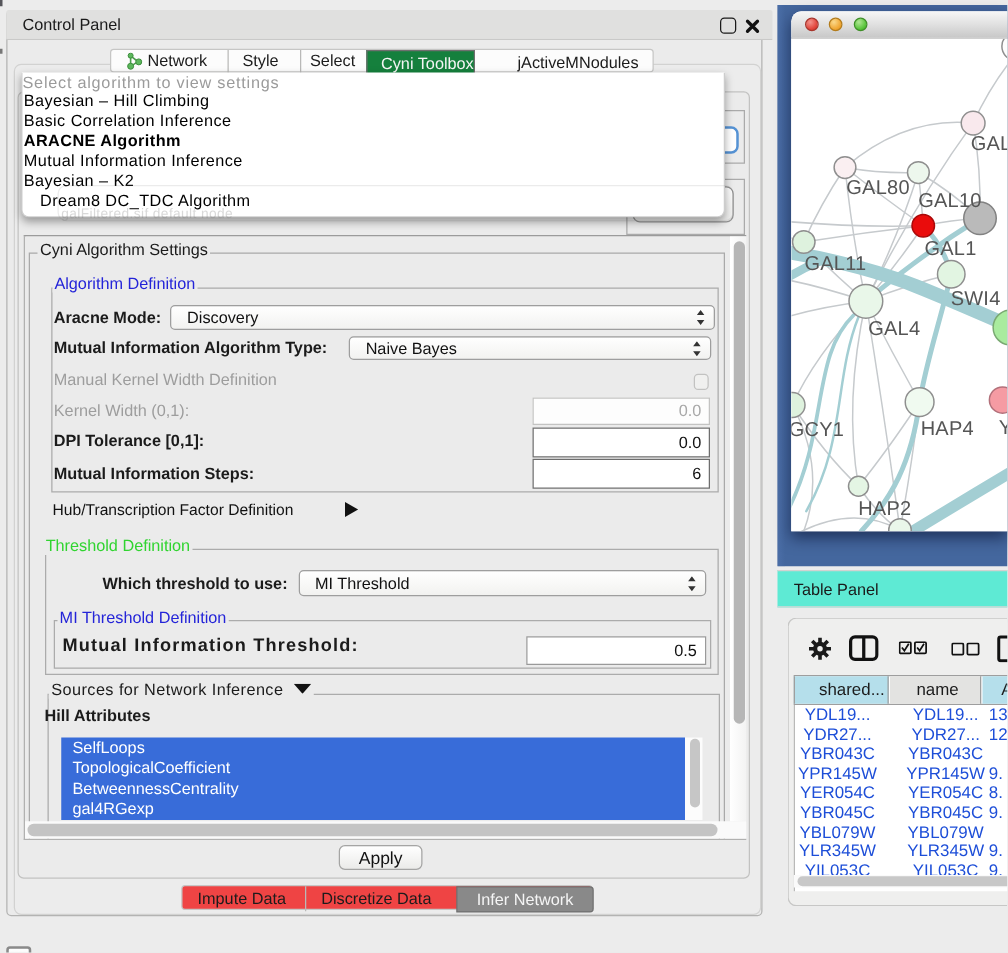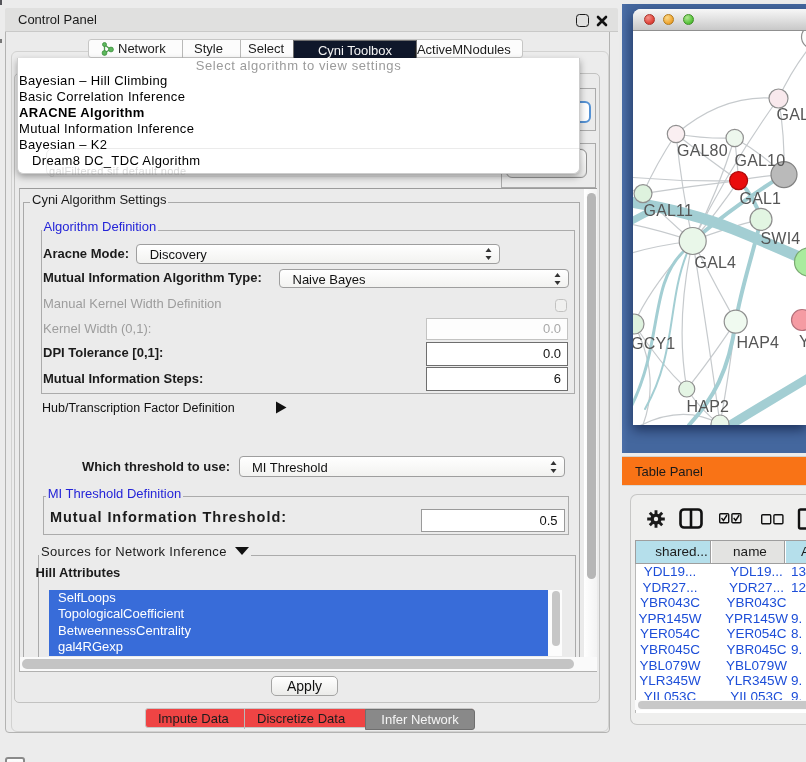--- a/index.html
+++ b/index.html
@@ -40,37 +40,37 @@
           <path d="M3.5 3.5 L3.5 10 M4.5 10.5 L9 7.5 M4.5 3.5 L9 7" stroke="#4d9e4d" stroke-width="1.3" fill="none"></path>
           <circle cx="3.5" cy="2.5" r="2" fill="#5cb85c" stroke="#3e8e3e" stroke-width="0.8"></circle>
           <circle cx="3.5" cy="11" r="2.4" fill="#5cb85c" stroke="#3e8e3e" stroke-width="0.8"></circle>
           <circle cx="10" cy="7.5" r="2.4" fill="#5cb85c" stroke="#3e8e3e" stroke-width="0.8"></circle>
         </svg>
     <span class="abs" style="left:29px;top:1px">Network</span>
     <span class="abs" style="left:93px;top:0;width:1px;height:19px;background:#b9b9b8"></span>
     <span class="abs" style="left:105px;top:1px">Style</span>
     <span class="abs" style="left:151px;top:0;width:1px;height:19px;background:#b9b9b8"></span>
     <span class="abs" style="left:159px;top:1px">Select</span>
-    <div class="abs" style="left:204px;top:-0.5px;width:124px;height:20px;background:#0f172a;border:1px solid #6f6f6f;color:#f5f5f5;text-align:center;line-height:19px">Cyni Toolbox</div>
+    <div class="abs" style="left:204px;top:-0.5px;width:87px;height:20px;background:#15803d;border:1px solid #6f6f6f;color:#f5f5f5;text-align:right;line-height:19px">Cyni Toolbox</div>
     <span class="abs" style="left:325px;top:2px">jActiveMNodules</span>
   </div>
 
   <div class="abs" id="scrollpane" style="left:13px;top:179px;width:578px;height:483.5px;border-top:1px solid #9b9b9b;border-left:1px solid #b1b1b0;border-bottom:1px solid #b1b1b0;background:#ebebeb;overflow:hidden">
 
     <div id="spc" class="abs" style="left:0;top:0;width:564px;height:482px">
 
       <div class="fs" style="left:3px;top:13px;width:557px;height:500px;border-color:#a9a9a9">
         <span class="lg" style="color:#1b1b1b">Cyni Algorithm Settings</span>
       </div>
 
       <div class="fs" style="left:20.5px;top:40.5px;width:534px;height:164.5px;border-color:#ababab">
         <span class="lg" style="left:0;color:#2424d8">Algorithm Definition</span>
       </div>
       <span class="lbl abs" style="left:23px;top:56.5px">Aracne Mode:</span>
-      <div class="combo" style="left:115.7px;top:55px;width:364px;height:19.5px">
+      <div class="combo" style="left:115.7px;top:55px;width:436px;height:19.5px">
             <span class="ctext" style="left:13px">Discovery</span>
             <svg class="carr" viewBox="0 0 7 12">
               <path d="M3.5 0 L6.5 4 L0.5 4 Z M3.5 12 L6.5 8 L0.5 8 Z" fill="#333"></path>
             </svg>
           </div>
       <span class="lbl abs" style="left:23px;top:81.4px">Mutual Information Algorithm Type:</span>
       <div class="combo" style="left:258.5px;top:80px;width:290px;height:19px">
             <span class="ctext" style="left:13px">Naive Bayes</span>
             <svg class="carr" viewBox="0 0 7 12">
               <path d="M3.5 0 L6.5 4 L0.5 4 Z M3.5 12 L6.5 8 L0.5 8 Z" fill="#333"></path>
@@ -83,20 +83,23 @@
       <span class="lbl abs" style="left:23px;top:155.5px">DPI Tolerance [0,1]:</span>
       <div class="tf" style="left:406px;top:152.8px;width:142px;height:24.3px;border:1px solid #6e6e6e;line-height:22.3px">0.0</div>
       <span class="lbl abs" style="left:23px;top:182px">Mutual Information Steps:</span>
       <div class="tf" style="left:406px;top:178.3px;width:142px;height:23.6px;border:1px solid #6e6e6e;line-height:21.6px">6</div>
 
       <span class="abs" style="left:22px;top:211.5px;font-size:12.5px;color:#111;white-space:nowrap">Hub/Transcription Factor Definition</span>
       <svg class="abs" style="left:254px;top:212px" width="14" height="13" viewBox="0 0 14 13">
             <path d="M2 0.5 L12.5 6.5 L2 12.5 Z" fill="#111"></path>
           </svg>
 
+      <div class="fs" style="left:15.5px;top:250px;width:539px;height:101px;border-color:#ababab">
+        <span class="lg" style="left:-2px;color:#30d430">Threshold Definition</span>
+      </div>
       <span class="lbl abs" style="left:62px;top:270px">Which threshold to use:</span>
       <div class="combo" style="left:219px;top:267px;width:325.5px;height:21.4px">
             <span class="ctext" style="left:12px">MI Threshold</span>
             <svg class="carr" viewBox="0 0 7 12">
               <path d="M3.5 0 L6.5 4 L0.5 4 Z M3.5 12 L6.5 8 L0.5 8 Z" fill="#333"></path>
             </svg>
           </div>
 
       <div class="fs" style="left:23.2px;top:307px;width:526px;height:38.5px;border-color:#ababab">
         <span class="lg" style="left:1.5px;color:#2424d8">MI Threshold Definition</span>
@@ -133,21 +136,21 @@
     <span class="abs" style="left:12px;top:1.5px">Impute Data</span>
     <span class="abs" style="left:98px;top:0;width:1px;height:20px;background:#b9b9b8"></span>
     <span class="abs" style="left:111px;top:1.5px">Discretize Data</span>
     <div class="abs" style="left:219px;top:-0.5px;width:110px;height:21px;background:#898989;border:1px solid #6f6f6f;color:#f5f5f5;text-align:center;line-height:20px;border-radius:0 3px 3px 0">Infer Network</div>
   </div>
 </div>
 
 <div class="abs" id="dropdown" style="left:17px;top:58px;width:563px;height:116px;background:#fff;border:1px solid #cdcdcd;border-top:none;border-radius:0 0 6px 6px;box-shadow:0 3px 7px rgba(0,0,0,0.35);font-size:13px;z-index:50">
   <div style="position:absolute;left:28px;top:90px;width:541px;height:29px;border:1px solid rgba(130,130,130,0.16);border-radius:7px"></div>
       <span style="position:absolute;left:31px;top:106.5px;font-size:11px;color:rgba(120,120,118,0.28);letter-spacing:0.3px;white-space:nowrap">galFiltered.sif default node</span>
-      <div style="height:15px;line-height:15px;text-align:center;color:#9b9b9b;letter-spacing:0.6px">Select algorithm to view settings</div>
+      <div style="height:15px;line-height:15px;text-align:left;color:#9b9b9b;letter-spacing:0.6px">Select algorithm to view settings</div>
   <div style="height:16.1px;line-height:16.1px;letter-spacing:0.35px;padding-left:1px;color:#000">Bayesian – Hill Climbing</div>
   <div style="height:16.1px;line-height:16.1px;letter-spacing:0.35px;padding-left:1px;color:#000">Basic Correlation Inference</div>
   <div style="height:16.1px;line-height:16.1px;letter-spacing:0.35px;padding-left:1px;color:#000;font-weight:bold">ARACNE Algorithm</div>
   <div style="height:16.1px;line-height:16.1px;letter-spacing:0.35px;padding-left:1px;color:#000">Mutual Information Inference</div>
   <div style="height:16.1px;line-height:16.1px;letter-spacing:0.35px;padding-left:1px;color:#000">Bayesian – K2</div>
   <div style="height:16.1px;line-height:16.1px;letter-spacing:0.35px;padding-left:14px;color:#000">Dream8 DC_TDC Algorithm</div>
 </div>
 
 <div class="abs" id="desktop" style="left:622px;top:4px;width:184px;height:449px;background:#44679e;overflow:hidden">
   <div class="abs" style="left:0;top:0;width:6px;height:100%;background:linear-gradient(90deg,#4b6ea7,#44679e)"></div>
@@ -229,21 +232,21 @@
         <text x="61.5" y="237">GAL4</text>
         <text x="-2" y="318">GCY1</text>
         <text x="103.5" y="317">HAP4</text>
         <text x="166" y="316">Y</text>
         <text x="53.5" y="381">HAP2</text>
       </g>
     </svg>
   </div>
 </div>
 
-<div class="abs" style="left:622px;top:456px;width:184px;height:30px;background:#f97316;border-top:1px solid #d2d2d0;border-bottom:1px solid #d8d8d6">
+<div class="abs" style="left:622px;top:456px;width:184px;height:30px;background:#5eead4;border-top:1px solid #d2d2d0;border-bottom:1px solid #d8d8d6">
   <span class="abs" style="left:13px;top:7px;font-size:13px;color:#1a1a1a">Table Panel</span>
 </div>
 
 <div class="abs" id="tablepanel" style="left:630px;top:494px;width:176px;height:231px;background:#efefee;border:1px solid #c7c7c6;border-radius:7px 0 0 7px;border-right:none;overflow:hidden">
 
   <svg class="abs" style="left:15px;top:14px" width="20" height="20" viewBox="0 0 20 20">
     <g fill="#1b1b1b">
           <circle cx="10" cy="10" r="5.6"></circle>
     <g stroke="#1b1b1b" stroke-width="2.9">
             <path d="M10 1.2 L10 18.8 M1.2 10 L18.8 10 M3.8 3.8 L16.2 16.2 M16.2 3.8 L3.8 16.2"></path>

